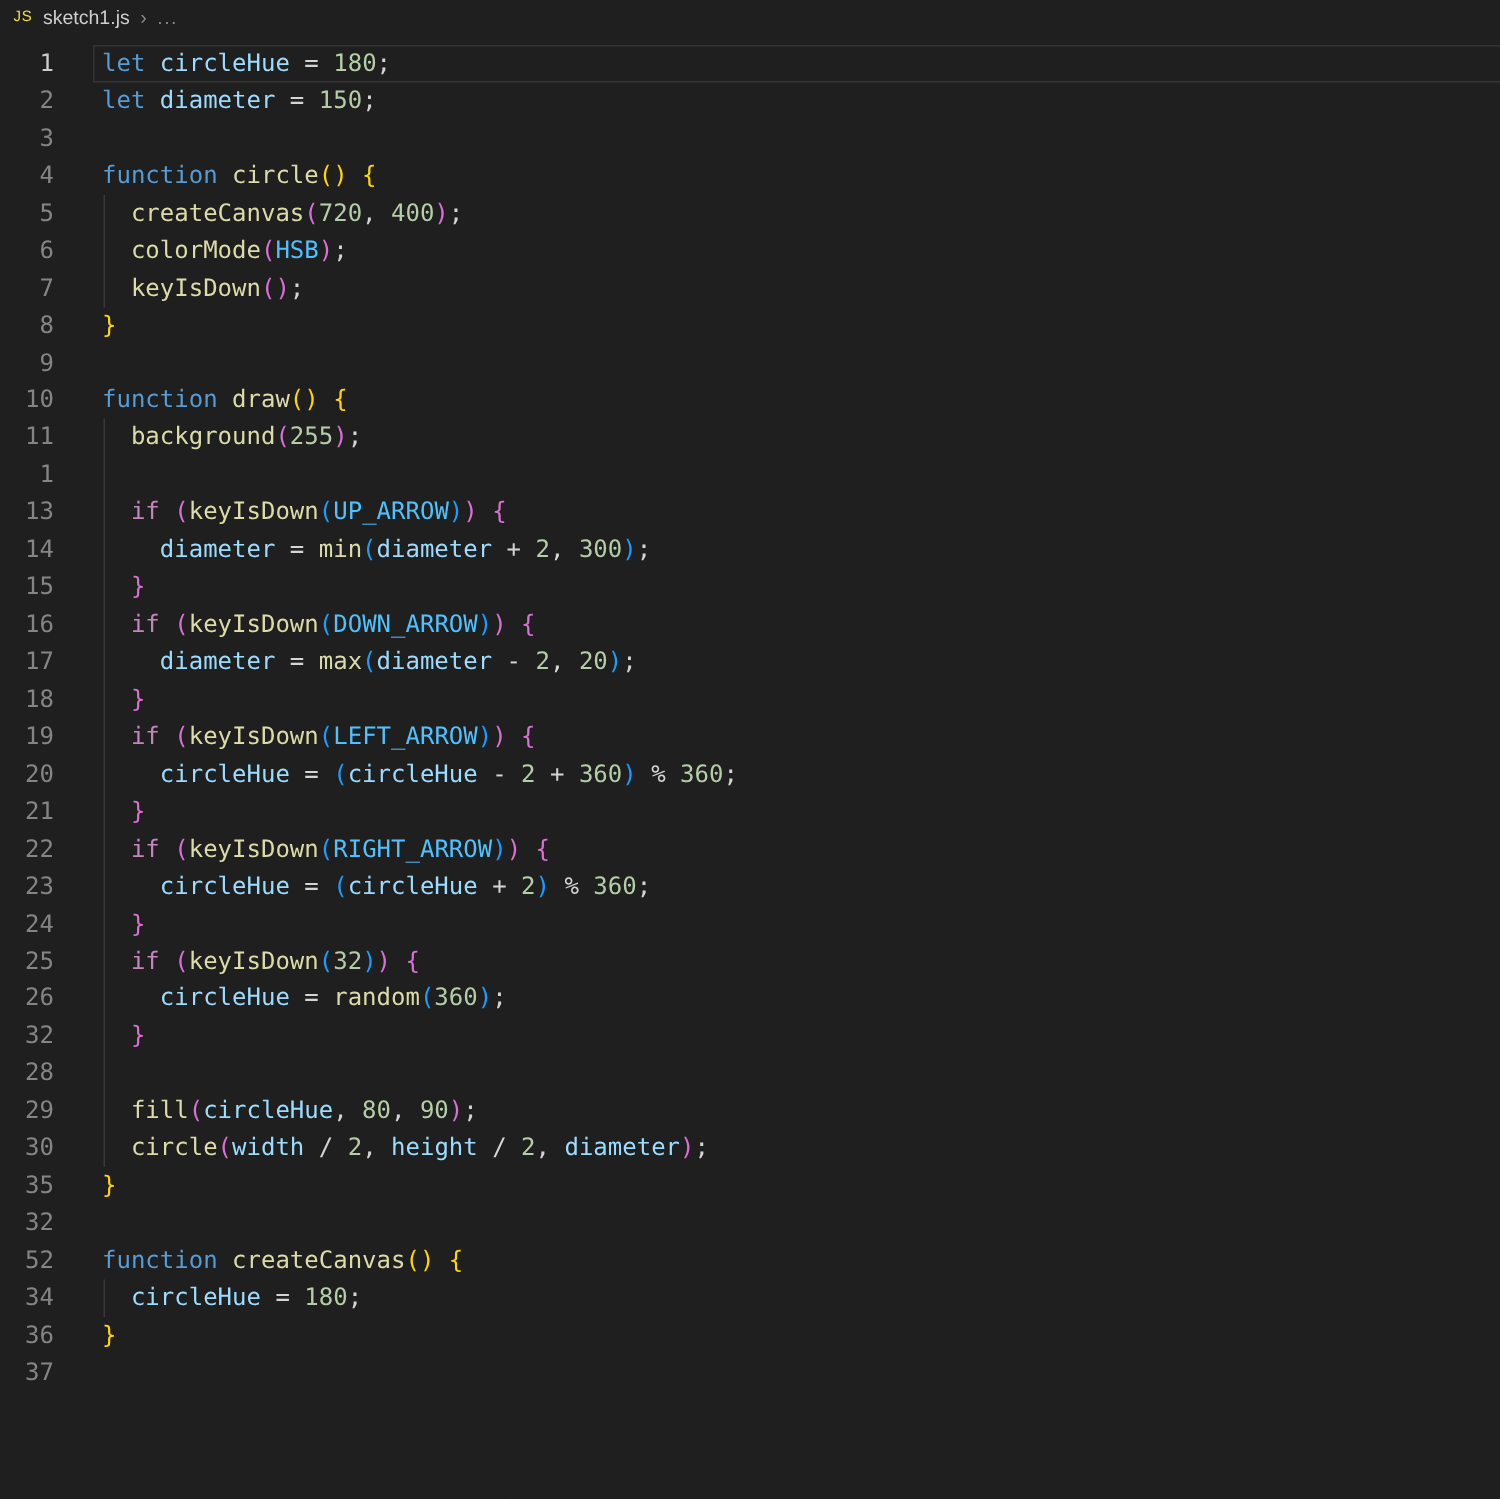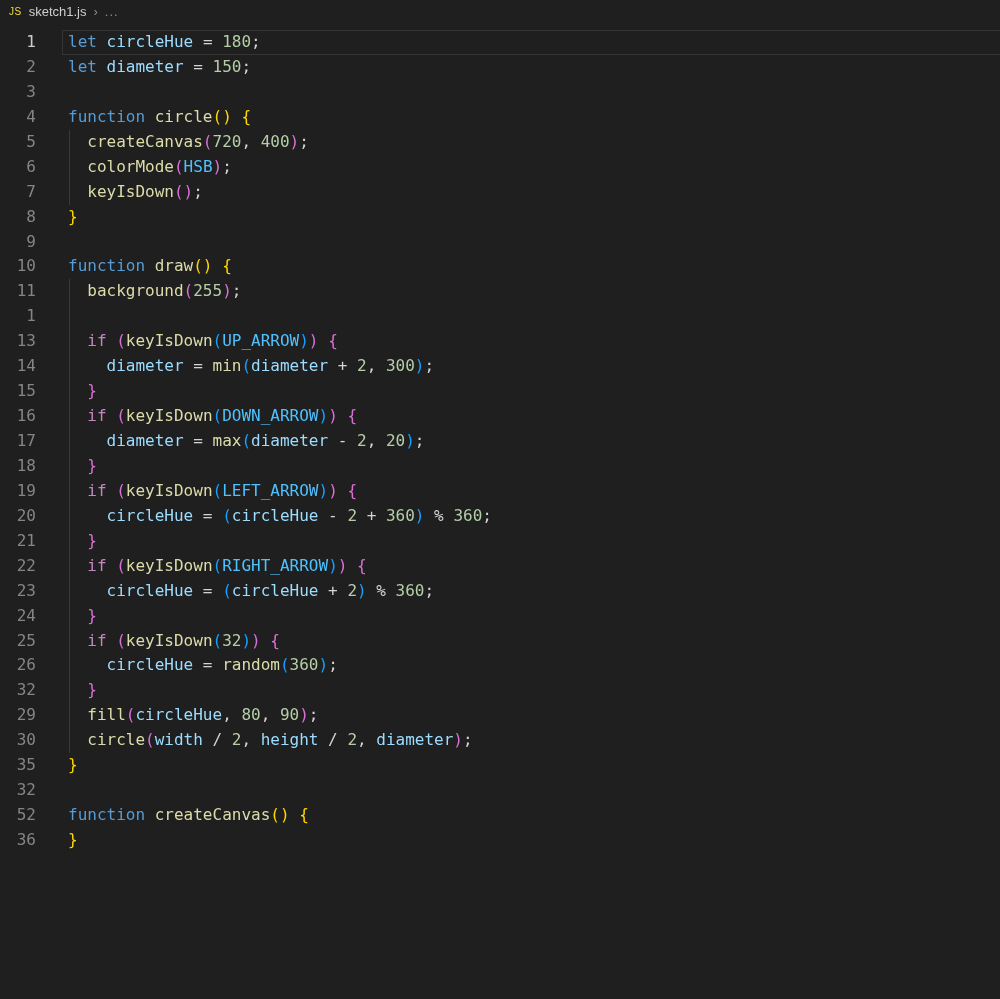--- a/index.html
+++ b/index.html
@@ -99,20 +99,23 @@
       <div class="row"><span class="ln">18</span><span class="code"><i class="guide"></i><span style="color: rgb(212, 212, 212);">  </span><span style="color: rgb(218, 112, 214);">}</span></span></div>
       <div class="row"><span class="ln">19</span><span class="code"><i class="guide"></i><span style="color: rgb(212, 212, 212);">  </span><span style="color: rgb(197, 134, 192);">if</span><span style="color: rgb(212, 212, 212);"> </span><span style="color: rgb(218, 112, 214);">(</span><span style="color: rgb(220, 220, 170);">keyIsDown</span><span style="color: rgb(23, 159, 255);">(</span><span style="color: rgb(79, 193, 255);">LEFT_ARROW</span><span style="color: rgb(23, 159, 255);">)</span><span style="color: rgb(218, 112, 214);">)</span><span style="color: rgb(212, 212, 212);"> </span><span style="color: rgb(218, 112, 214);">{</span></span></div>
       <div class="row"><span class="ln">20</span><span class="code"><i class="guide"></i><span style="color: rgb(212, 212, 212);">    </span><span style="color: rgb(156, 220, 254);">circleHue</span><span style="color: rgb(212, 212, 212);"> = </span><span style="color: rgb(23, 159, 255);">(</span><span style="color: rgb(156, 220, 254);">circleHue</span><span style="color: rgb(212, 212, 212);"> - </span><span style="color: rgb(181, 206, 168);">2</span><span style="color: rgb(212, 212, 212);"> + </span><span style="color: rgb(181, 206, 168);">360</span><span style="color: rgb(23, 159, 255);">)</span><span style="color: rgb(212, 212, 212);"> % </span><span style="color: rgb(181, 206, 168);">360</span><span style="color: rgb(212, 212, 212);">;</span></span></div>
       <div class="row"><span class="ln">21</span><span class="code"><i class="guide"></i><span style="color: rgb(212, 212, 212);">  </span><span style="color: rgb(218, 112, 214);">}</span></span></div>
       <div class="row"><span class="ln">22</span><span class="code"><i class="guide"></i><span style="color: rgb(212, 212, 212);">  </span><span style="color: rgb(197, 134, 192);">if</span><span style="color: rgb(212, 212, 212);"> </span><span style="color: rgb(218, 112, 214);">(</span><span style="color: rgb(220, 220, 170);">keyIsDown</span><span style="color: rgb(23, 159, 255);">(</span><span style="color: rgb(79, 193, 255);">RIGHT_ARROW</span><span style="color: rgb(23, 159, 255);">)</span><span style="color: rgb(218, 112, 214);">)</span><span style="color: rgb(212, 212, 212);"> </span><span style="color: rgb(218, 112, 214);">{</span></span></div>
       <div class="row"><span class="ln">23</span><span class="code"><i class="guide"></i><span style="color: rgb(212, 212, 212);">    </span><span style="color: rgb(156, 220, 254);">circleHue</span><span style="color: rgb(212, 212, 212);"> = </span><span style="color: rgb(23, 159, 255);">(</span><span style="color: rgb(156, 220, 254);">circleHue</span><span style="color: rgb(212, 212, 212);"> + </span><span style="color: rgb(181, 206, 168);">2</span><span style="color: rgb(23, 159, 255);">)</span><span style="color: rgb(212, 212, 212);"> % </span><span style="color: rgb(181, 206, 168);">360</span><span style="color: rgb(212, 212, 212);">;</span></span></div>
       <div class="row"><span class="ln">24</span><span class="code"><i class="guide"></i><span style="color: rgb(212, 212, 212);">  </span><span style="color: rgb(218, 112, 214);">}</span></span></div>
       <div class="row"><span class="ln">25</span><span class="code"><i class="guide"></i><span style="color: rgb(212, 212, 212);">  </span><span style="color: rgb(197, 134, 192);">if</span><span style="color: rgb(212, 212, 212);"> </span><span style="color: rgb(218, 112, 214);">(</span><span style="color: rgb(220, 220, 170);">keyIsDown</span><span style="color: rgb(23, 159, 255);">(</span><span style="color: rgb(181, 206, 168);">32</span><span style="color: rgb(23, 159, 255);">)</span><span style="color: rgb(218, 112, 214);">)</span><span style="color: rgb(212, 212, 212);"> </span><span style="color: rgb(218, 112, 214);">{</span></span></div>
       <div class="row"><span class="ln">26</span><span class="code"><i class="guide"></i><span style="color: rgb(212, 212, 212);">    </span><span style="color: rgb(156, 220, 254);">circleHue</span><span style="color: rgb(212, 212, 212);"> = </span><span style="color: rgb(220, 220, 170);">random</span><span style="color: rgb(23, 159, 255);">(</span><span style="color: rgb(181, 206, 168);">360</span><span style="color: rgb(23, 159, 255);">)</span><span style="color: rgb(212, 212, 212);">;</span></span></div>
       <div class="row"><span class="ln">32</span><span class="code"><i class="guide"></i><span style="color: rgb(212, 212, 212);">  </span><span style="color: rgb(218, 112, 214);">}</span></span></div>
+      <div class="row"><span class="ln">28</span><span class="code"><i class="guide"></i></span></div>
       <div class="row"><span class="ln">29</span><span class="code"><i class="guide"></i><span style="color: rgb(212, 212, 212);">  </span><span style="color: rgb(220, 220, 170);">fill</span><span style="color: rgb(218, 112, 214);">(</span><span style="color: rgb(156, 220, 254);">circleHue</span><span style="color: rgb(212, 212, 212);">, </span><span style="color: rgb(181, 206, 168);">80</span><span style="color: rgb(212, 212, 212);">, </span><span style="color: rgb(181, 206, 168);">90</span><span style="color: rgb(218, 112, 214);">)</span><span style="color: rgb(212, 212, 212);">;</span></span></div>
       <div class="row"><span class="ln">30</span><span class="code"><i class="guide"></i><span style="color: rgb(212, 212, 212);">  </span><span style="color: rgb(220, 220, 170);">circle</span><span style="color: rgb(218, 112, 214);">(</span><span style="color: rgb(156, 220, 254);">width</span><span style="color: rgb(212, 212, 212);"> / </span><span style="color: rgb(181, 206, 168);">2</span><span style="color: rgb(212, 212, 212);">, </span><span style="color: rgb(156, 220, 254);">height</span><span style="color: rgb(212, 212, 212);"> / </span><span style="color: rgb(181, 206, 168);">2</span><span style="color: rgb(212, 212, 212);">, </span><span style="color: rgb(156, 220, 254);">diameter</span><span style="color: rgb(218, 112, 214);">)</span><span style="color: rgb(212, 212, 212);">;</span></span></div>
       <div class="row"><span class="ln">35</span><span class="code"><span style="color: rgb(255, 215, 0);">}</span></span></div>
       <div class="row"><span class="ln">32</span><span class="code"></span></div>
       <div class="row"><span class="ln">52</span><span class="code"><span style="color: rgb(86, 156, 214);">function</span><span style="color: rgb(212, 212, 212);"> </span><span style="color: rgb(220, 220, 170);">createCanvas</span><span style="color: rgb(255, 215, 0);">()</span><span style="color: rgb(212, 212, 212);"> </span><span style="color: rgb(255, 215, 0);">{</span></span></div>
+      <div class="row"><span class="ln">34</span><span class="code"><i class="guide"></i><span style="color: rgb(212, 212, 212);">  </span><span style="color: rgb(156, 220, 254);">circleHue</span><span style="color: rgb(212, 212, 212);"> = </span><span style="color: rgb(181, 206, 168);">180</span><span style="color: rgb(212, 212, 212);">;</span></span></div>
       <div class="row"><span class="ln">36</span><span class="code"><span style="color: rgb(255, 215, 0);">}</span></span></div>
+      <div class="row"><span class="ln">37</span><span class="code"></span></div>
     </div>
 </div>
 
 </body></html>

